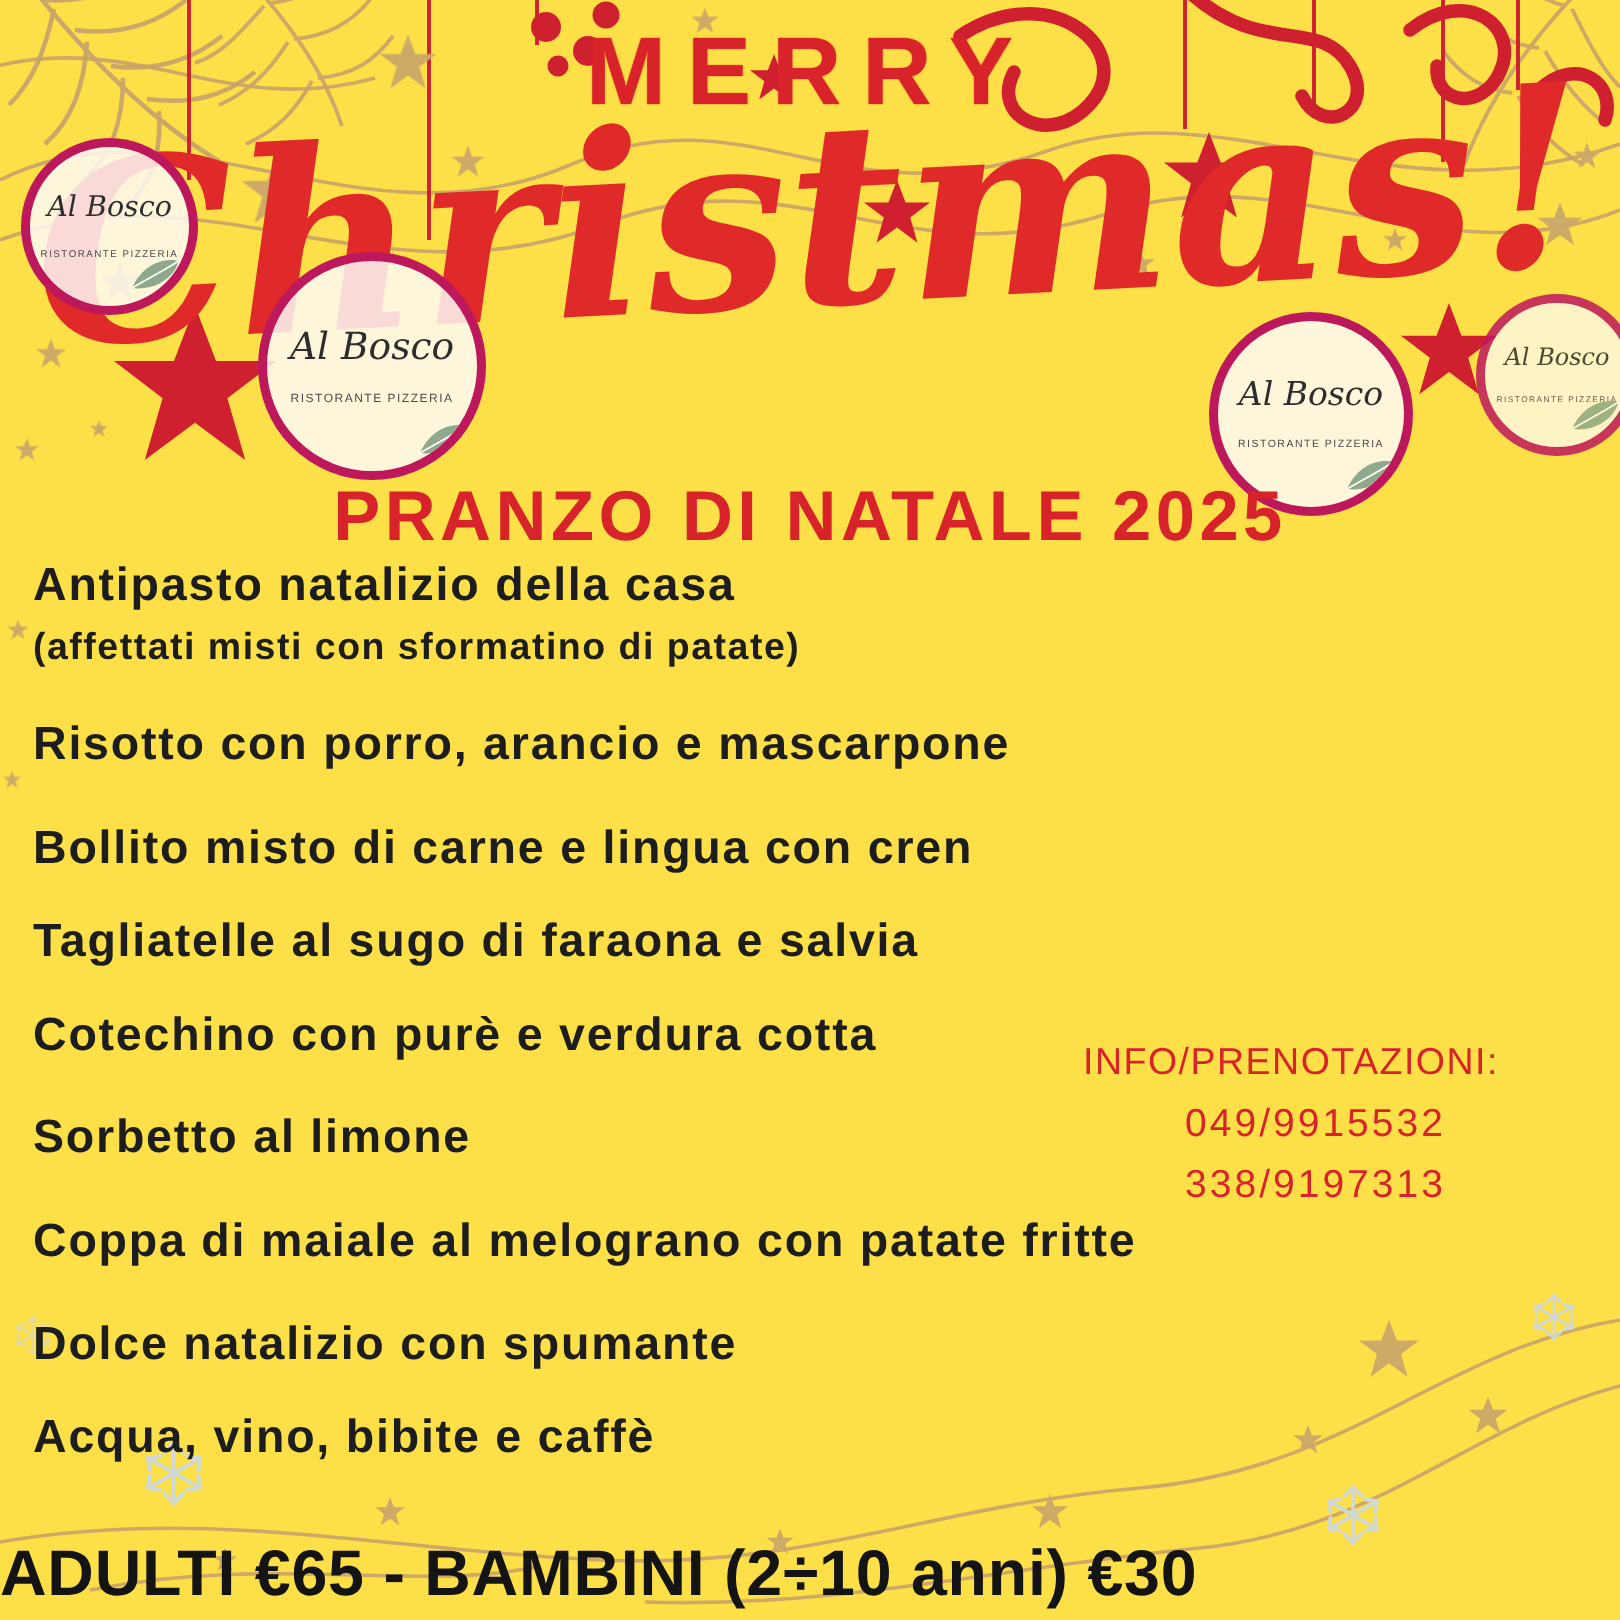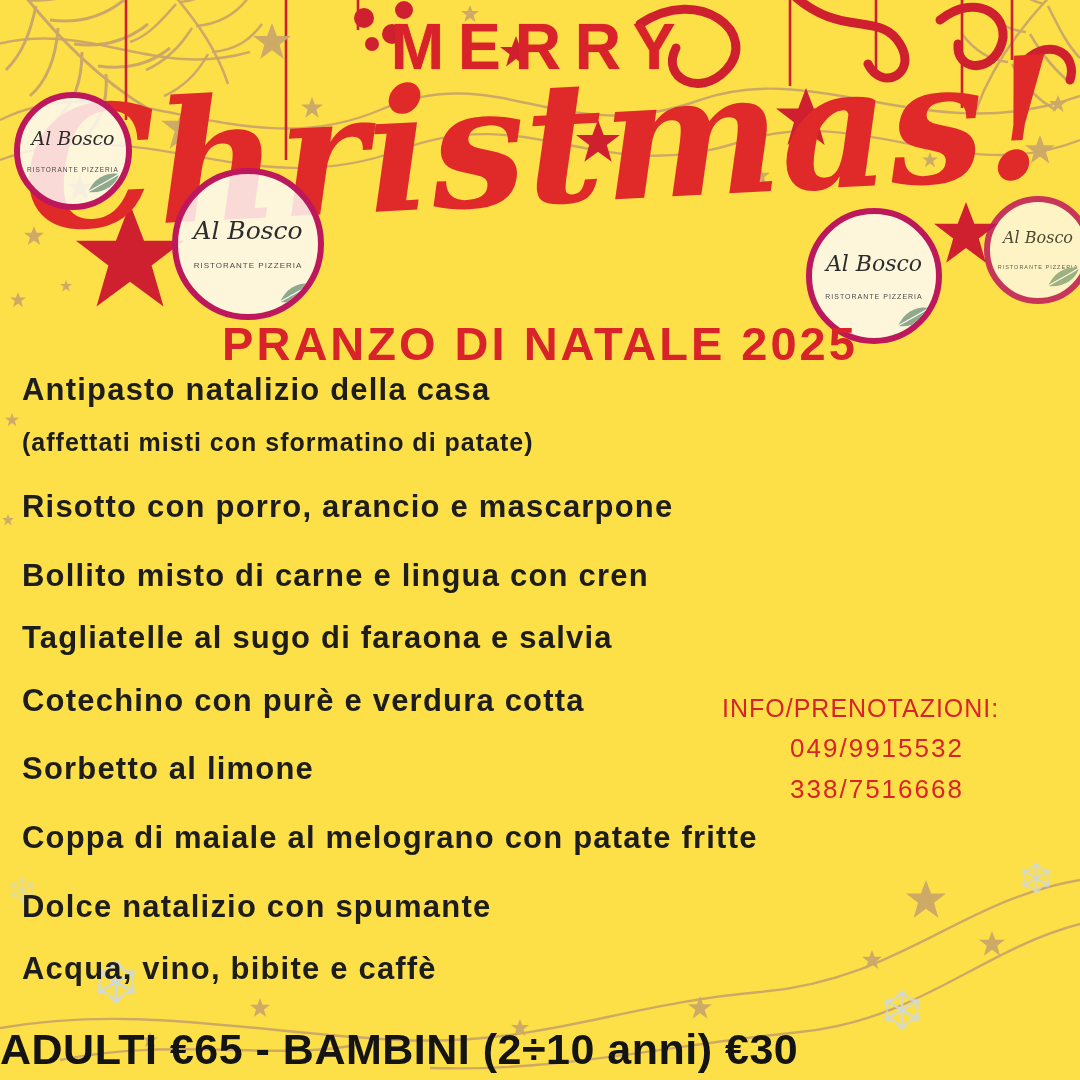--- a/index.html
+++ b/index.html
@@ -135,21 +135,21 @@
     font-size: 31px;
     letter-spacing: 1.2px;
     color: #1d1d1d;
     line-height: 1.18;
   }
   .menu-item.small {
     font-size: 25px;
     letter-spacing: 1px;
   }
   .sp-0  { margin-top: 0; }
-  .sp-1  { margin-top: 19px; }
+  .sp-1  { margin-top: 8px; }
   .sp-2  { margin-top: 26px; }
   .sp-3  { margin-top: 32px; }
 
   
   #info {
     position: absolute;
     left: 722px;
     top: 694px;
     width: 340px;
     text-align: left;
@@ -435,18 +435,18 @@
     <div class="menu-item sp-2">Cotechino con purè e verdura cotta</div>
     <div class="menu-item sp-3">Sorbetto al limone</div>
     <div class="menu-item sp-3">Coppa di maiale al melograno con patate fritte</div>
     <div class="menu-item sp-3">Dolce natalizio con spumante</div>
     <div class="menu-item sp-2">Acqua, vino, bibite e caffè</div>
   </div>
 
   <div id="info">
     <div class="info-label">INFO/PRENOTAZIONI:</div>
     <div class="info-phone">049/9915532</div>
-    <div class="info-phone">338/7516668</div>
+    <div class="info-phone">338/9197313</div>
   </div>
 
   <div id="price">ADULTI €65 - BAMBINI (2÷10 anni) €30</div>
 
 </div>
 
 </body></html>

